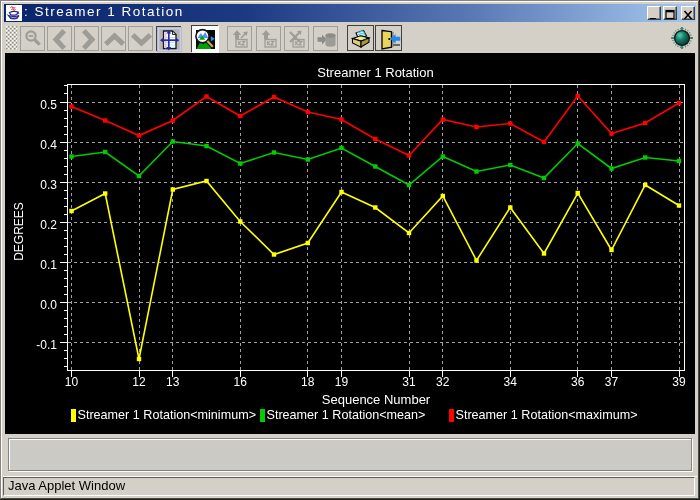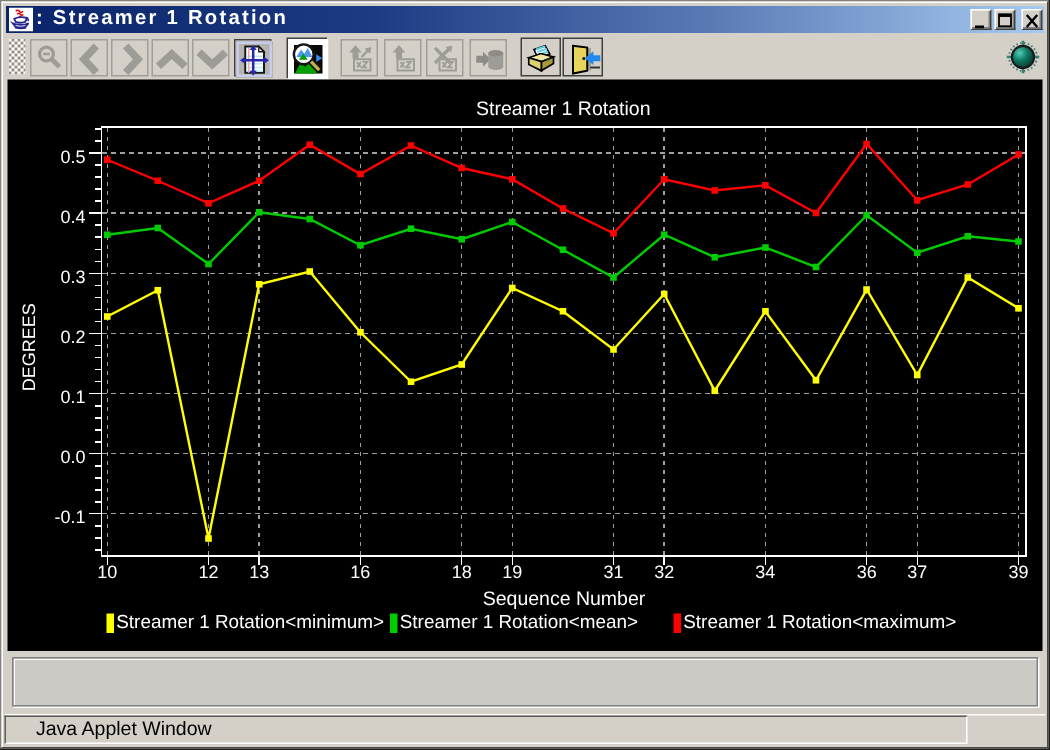--- a/index.html
+++ b/index.html
@@ -1,25 +1,25 @@
 <!DOCTYPE html>
 <html><head><meta charset="utf-8"><style>
 html,body{margin:0;padding:0;width:700px;height:500px;overflow:hidden;}
 body{font-family:"Liberation Sans",sans-serif;position:relative;background:#d4d0c8;}
 .win{position:absolute;inset:0;}.eg{position:absolute;}
 .tbar{position:absolute;left:4px;top:4px;width:692px;height:18px;background:linear-gradient(90deg,#0a246a 0%,#1c3a82 35%,#5a7ab6 68%,#a6caf0 100%);}
-.ttext{position:absolute;left:20px;top:0;color:#fff;font-size:13.5px;font-weight:bold;letter-spacing:1.5px;}
+.ttext{position:absolute;left:20px;top:0;color:#fff;font-size:13.5px;font-weight:normal;letter-spacing:1.5px;}
 .wbtn{position:absolute;top:2px;width:14px;height:14px;box-sizing:border-box;background:#d4d0c8;border:1px solid;border-color:#fff #404040 #404040 #fff;box-shadow:inset -1px -1px 0 #808080;overflow:hidden;}
 .tool{position:absolute;left:4px;top:22px;width:692px;height:31px;background:#d4d0c8;}
 .tb{position:absolute;top:4px;width:25px;height:25px;border:1px solid #a09e98;box-sizing:border-box;}
 .tbc{position:absolute;top:3px;width:27px;height:26px;border:1px solid #404040;background:#d4d0c8;box-sizing:border-box;}
 .chart{position:absolute;left:5px;top:53px;width:690px;height:381px;background:#000;}
 .panel{position:absolute;left:8px;top:438px;width:682px;height:31px;background:#cccac4;border:1px solid #848284;box-shadow:inset 1px 1px 0 #fff,1px 1px 0 #fff;}
 .sline{position:absolute;left:3px;top:476px;width:694px;height:1px;background:#fff;}
-.status{position:absolute;left:3px;top:477px;width:642px;height:18px;background:#d4d0c8;border:1px solid;border-color:#5e5c56 #fff #fff #5e5c56;color:#000;font-size:13px;line-height:16px;padding-left:20px;box-sizing:border-box;height:19px;}
+.status{position:absolute;left:3px;top:477px;width:692px;height:18px;background:#d4d0c8;border:1px solid;border-color:#5e5c56 #fff #fff #5e5c56;color:#000;font-size:13px;line-height:16px;padding-left:4px;box-sizing:border-box;height:19px;}
 </style></head>
 <body>
 <div class="win">
     <div class="eg" style="left:0;top:0;width:700px;height:1px;background:#84827a"></div>
     <div class="eg" style="left:0;top:0;width:1px;height:500px;background:#84827a"></div>
     <div class="eg" style="left:1px;top:1px;width:698px;height:1px;background:#fff"></div>
     <div class="eg" style="left:1px;top:1px;width:1px;height:498px;background:#fff"></div>
     <div class="eg" style="left:0;top:499px;width:700px;height:1px;background:#1e1e1e"></div>
     <div class="eg" style="left:699px;top:0;width:1px;height:500px;background:#1e1e1e"></div>
     <div class="eg" style="left:1px;top:498px;width:698px;height:1px;background:#4a4a44"></div>

